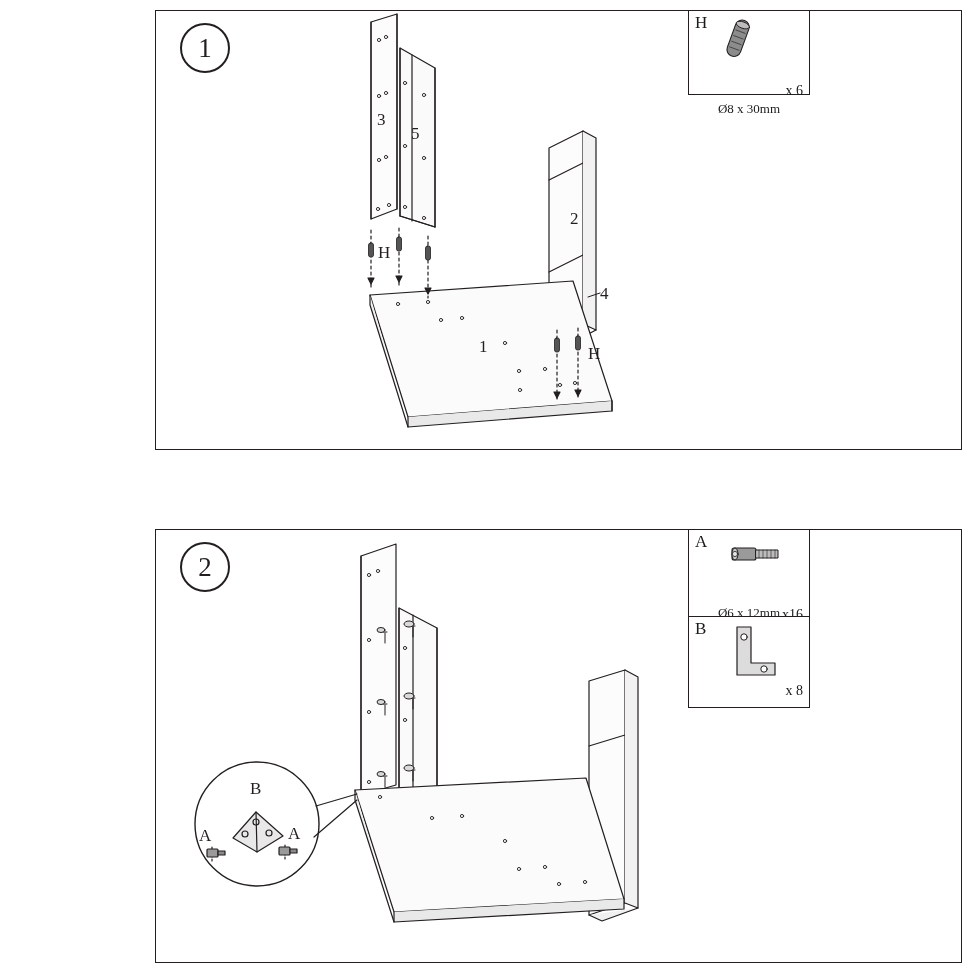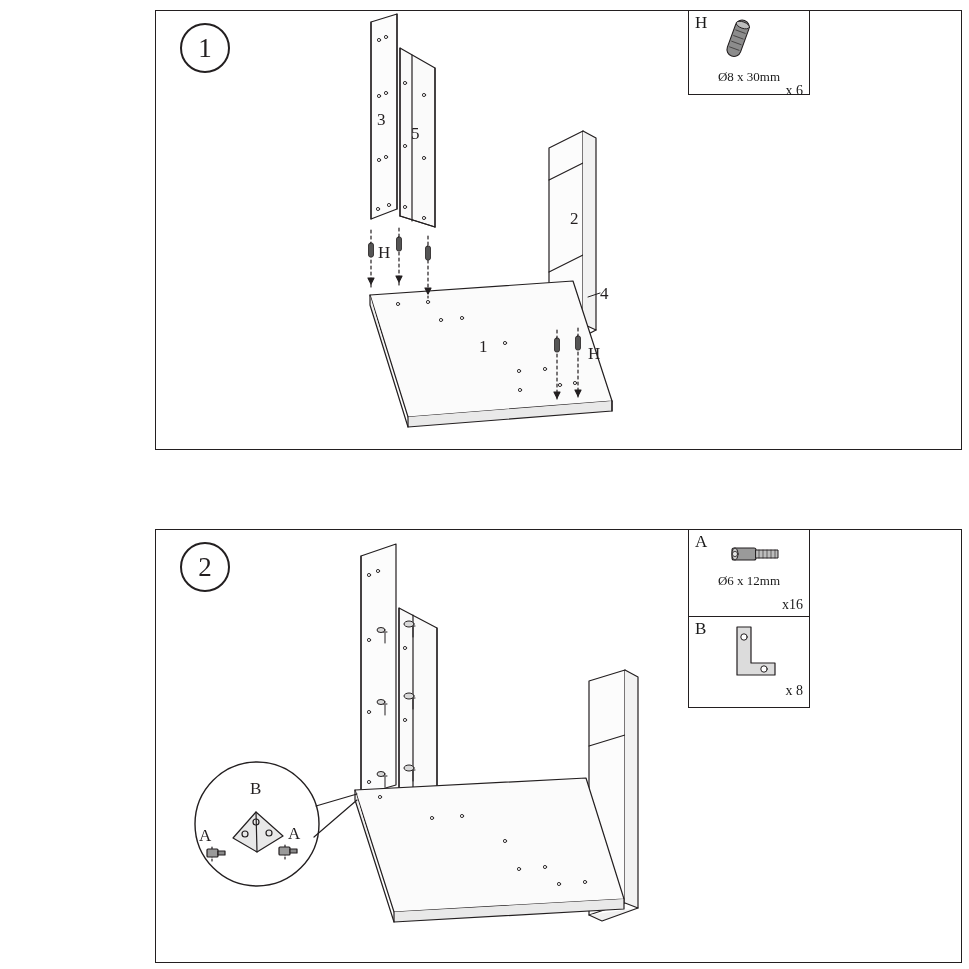--- a/index.html
+++ b/index.html
@@ -59,20 +59,21 @@
     top: 2px;
     font-size: 17px;
     font-family: "Liberation Serif", serif;
   }
   .part-spec {
     position: absolute;
     width: 100%;
     text-align: center;
     font-size: 13px;
     font-family: "Liberation Serif", serif;
+    margin-top: 32px;
   }
   .part-qty {
     position: absolute;
     right: 6px;
     font-size: 14px;
     font-family: "Liberation Serif", serif;
   }
 
   .svg-layer {
     position: absolute;
@@ -103,21 +104,21 @@
 
   <div class="parts-box" id="parts-h">
     <div class="part-code">H</div>
     <div class="part-spec" style="top:58px;">Ø8 x 30mm</div>
     <div class="part-qty" style="top:72px;font-family:Liberation Serif, serif;">x 6</div>
   </div>
 
   <div class="parts-box" id="parts-a">
     <div class="part-code">A</div>
     <div class="part-spec" style="top:43px;">Ø6 x 12mm</div>
-    <div class="part-qty" style="top:67px;margin-left:32px;">x16</div>
+    <div class="part-qty" style="top:77px;margin-left:32px;">x16</div>
   </div>
 
   <div class="parts-box" id="parts-b">
     <div class="part-code">B</div>
     <div class="part-qty" style="top:66px;">x 8</div>
   </div>
 
   <svg class="svg-layer" viewBox="0 0 969 969">
     <g fill="none" stroke="#231f20" stroke-width="1.2" stroke-linejoin="round" stroke-linecap="round">
 

